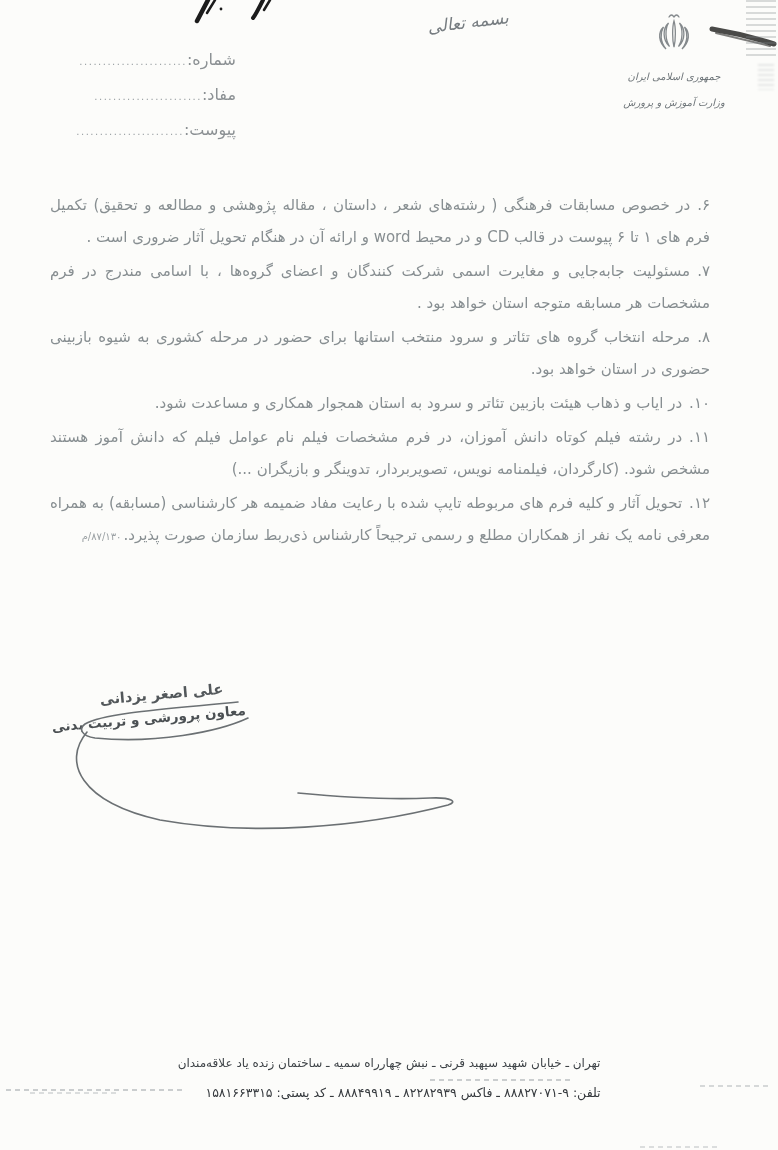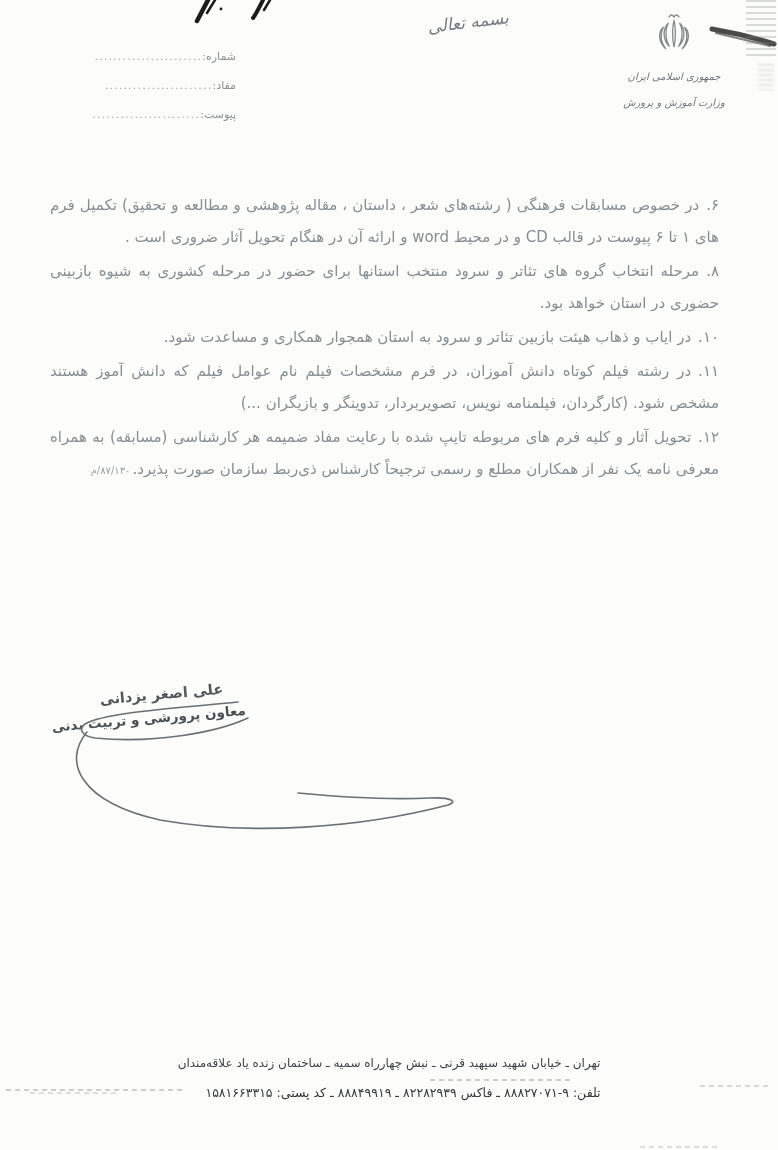--- a/index.html
+++ b/index.html
@@ -12,21 +12,21 @@
   .page{position:absolute;inset:0;}
 
   
   .bismillah{
     position:absolute;top:12px;left:398px;width:140px;text-align:center;
     font-size:17px;font-style:italic;color:#767c80;letter-spacing:1px;
     transform:rotate(-7deg);direction:rtl;
   }
   .ref-fields{position:absolute;top:50px;left:36px;width:200px;direction:rtl;}
   .ref-row{display:flex;align-items:baseline;margin-bottom:16px;direction:rtl;}
-  .ref-row .lbl{font-size:11px;color:#8b9093;white-space:nowrap;}
+  .ref-row .lbl{font-size:16px;color:#8b9093;white-space:nowrap;}
   .ref-row .dots{font-size:10px;color:#9aa0a3;letter-spacing:1.5px;overflow:hidden;white-space:nowrap;direction:ltr;}
 
   .letterhead{
     position:absolute;top:10px;right:6px;width:196px;text-align:center;direction:rtl;
   }
   .emblem{display:block;margin:0 auto 4px auto;}
   .lh-line{font-size:10px;font-style:italic;color:#6f767a;line-height:26px;white-space:nowrap;}
   .lh-line.l1{letter-spacing:1px;}
   .lh-line.l3{font-size:12.5px;}
 
@@ -40,21 +40,21 @@
     position:absolute;top:64px;left:758px;width:16px;height:26px;opacity:.18;filter:blur(.8px);
     background:repeating-linear-gradient(180deg,#7d8488 0 2px,transparent 2px 5px);
   }
 
   
   .letter-body{
     position:absolute;top:189px;right:52px;left:50px;
     direction:rtl;text-align:justify;
     font-size:15px;line-height:32px;color:#878e91;
   }
-  .letter-body p{margin:0 7px 2px 0;}
+  .letter-body p{margin:0 16px 2px 0;}
   .letter-body .num{margin-left:7px;}
   .ref-note{font-size:10px;color:#9aa0a3;margin-right:2px;}
 
   
   .sig-text{
     position:absolute;top:686px;left:80px;width:165px;text-align:center;
     transform:rotate(-5deg);direction:rtl;
   }
   .sig-name{font-size:14.5px;font-weight:bold;color:#53585b;white-space:nowrap;}
   .sig-title{font-size:13.5px;font-weight:bold;color:#4b5053;white-space:nowrap;margin-top:7px;}
@@ -123,20 +123,21 @@
         <path d="M12.5 17 C6.5 22.5 7.5 32 15 39 C9 32 9 23 12.5 17 Z"></path>
         <path d="M33.5 17 C39.5 22.5 38.5 32 31 39 C37 32 37 23 33.5 17 Z"></path>
       </g>
     </svg>
     <div class="lh-line l1">جمهوری اسلامی ایران</div>
     <div class="lh-line l2">وزارت آموزش و پرورش</div>
   </div>
 
   <div class="letter-body">
     <p><span class="num">۶.</span><span>در خصوص مسابقات فرهنگی ( رشته‌های شعر ، داستان ، مقاله پژوهشی و مطالعه و تحقیق) تکمیل فرم های ۱ تا ۶ پیوست در قالب CD و در محیط word و ارائه آن در هنگام تحویل آثار ضروری است .</span></p>
+    <p><span class="num">۷.</span><span>مسئولیت جابه‌جایی و مغایرت اسمی شرکت کنندگان و اعضای گروه‌ها ، با اسامی مندرج در فرم مشخصات هر مسابقه متوجه استان خواهد بود .</span></p>
     <p><span class="num">۸.</span><span>مرحله انتخاب گروه های تئاتر و سرود منتخب استانها برای حضور در مرحله کشوری به شیوه بازبینی حضوری در استان خواهد بود.</span></p>
     <p><span class="num">۱۰.</span><span>در ایاب و ذهاب هیئت بازبین تئاتر و سرود به استان همجوار همکاری و مساعدت شود.</span></p>
     <p><span class="num">۱۱.</span><span>در رشته فیلم کوتاه دانش آموزان، در فرم مشخصات فیلم نام عوامل فیلم که دانش آموز هستند مشخص شود. (کارگردان، فیلمنامه نویس، تصویربردار، تدوینگر و بازیگران ...)</span></p>
     <p><span class="num">۱۲.</span><span>تحویل آثار و کلیه فرم های مربوطه تایپ شده با رعایت مفاد ضمیمه هر کارشناسی (مسابقه) به همراه معرفی نامه یک نفر از همکاران مطلع و رسمی ترجیحاً کارشناس ذی‌ربط سازمان صورت پذیرد.</span><span class="ref-note">۸۷/۱۳۰/م</span></p>
   </div>
 
   <div class="sig-text">
     <div class="sig-name">علی اصغر یزدانی</div>
     <div class="sig-title">معاون پرورشی و تربیت بدنی</div>
   </div>

